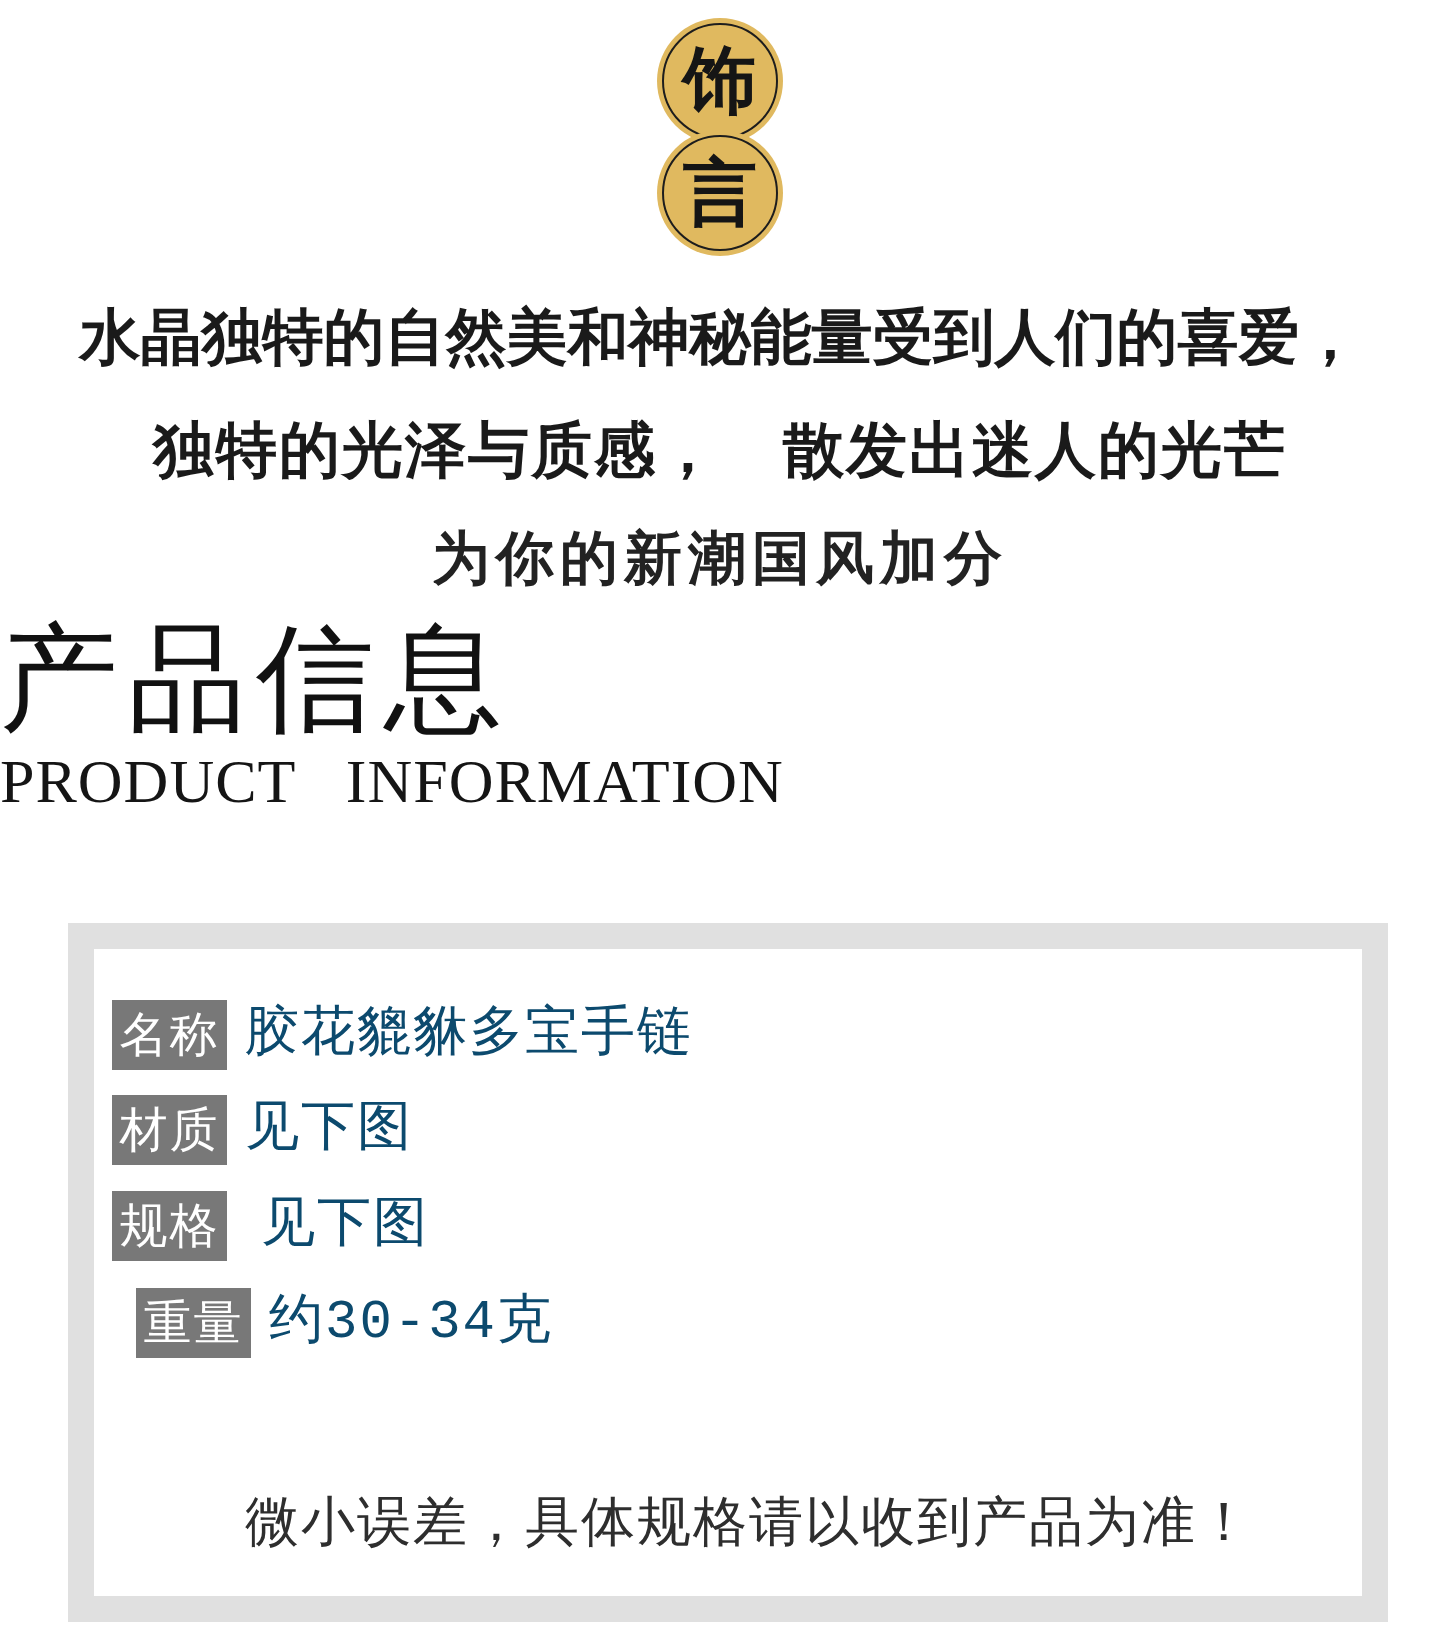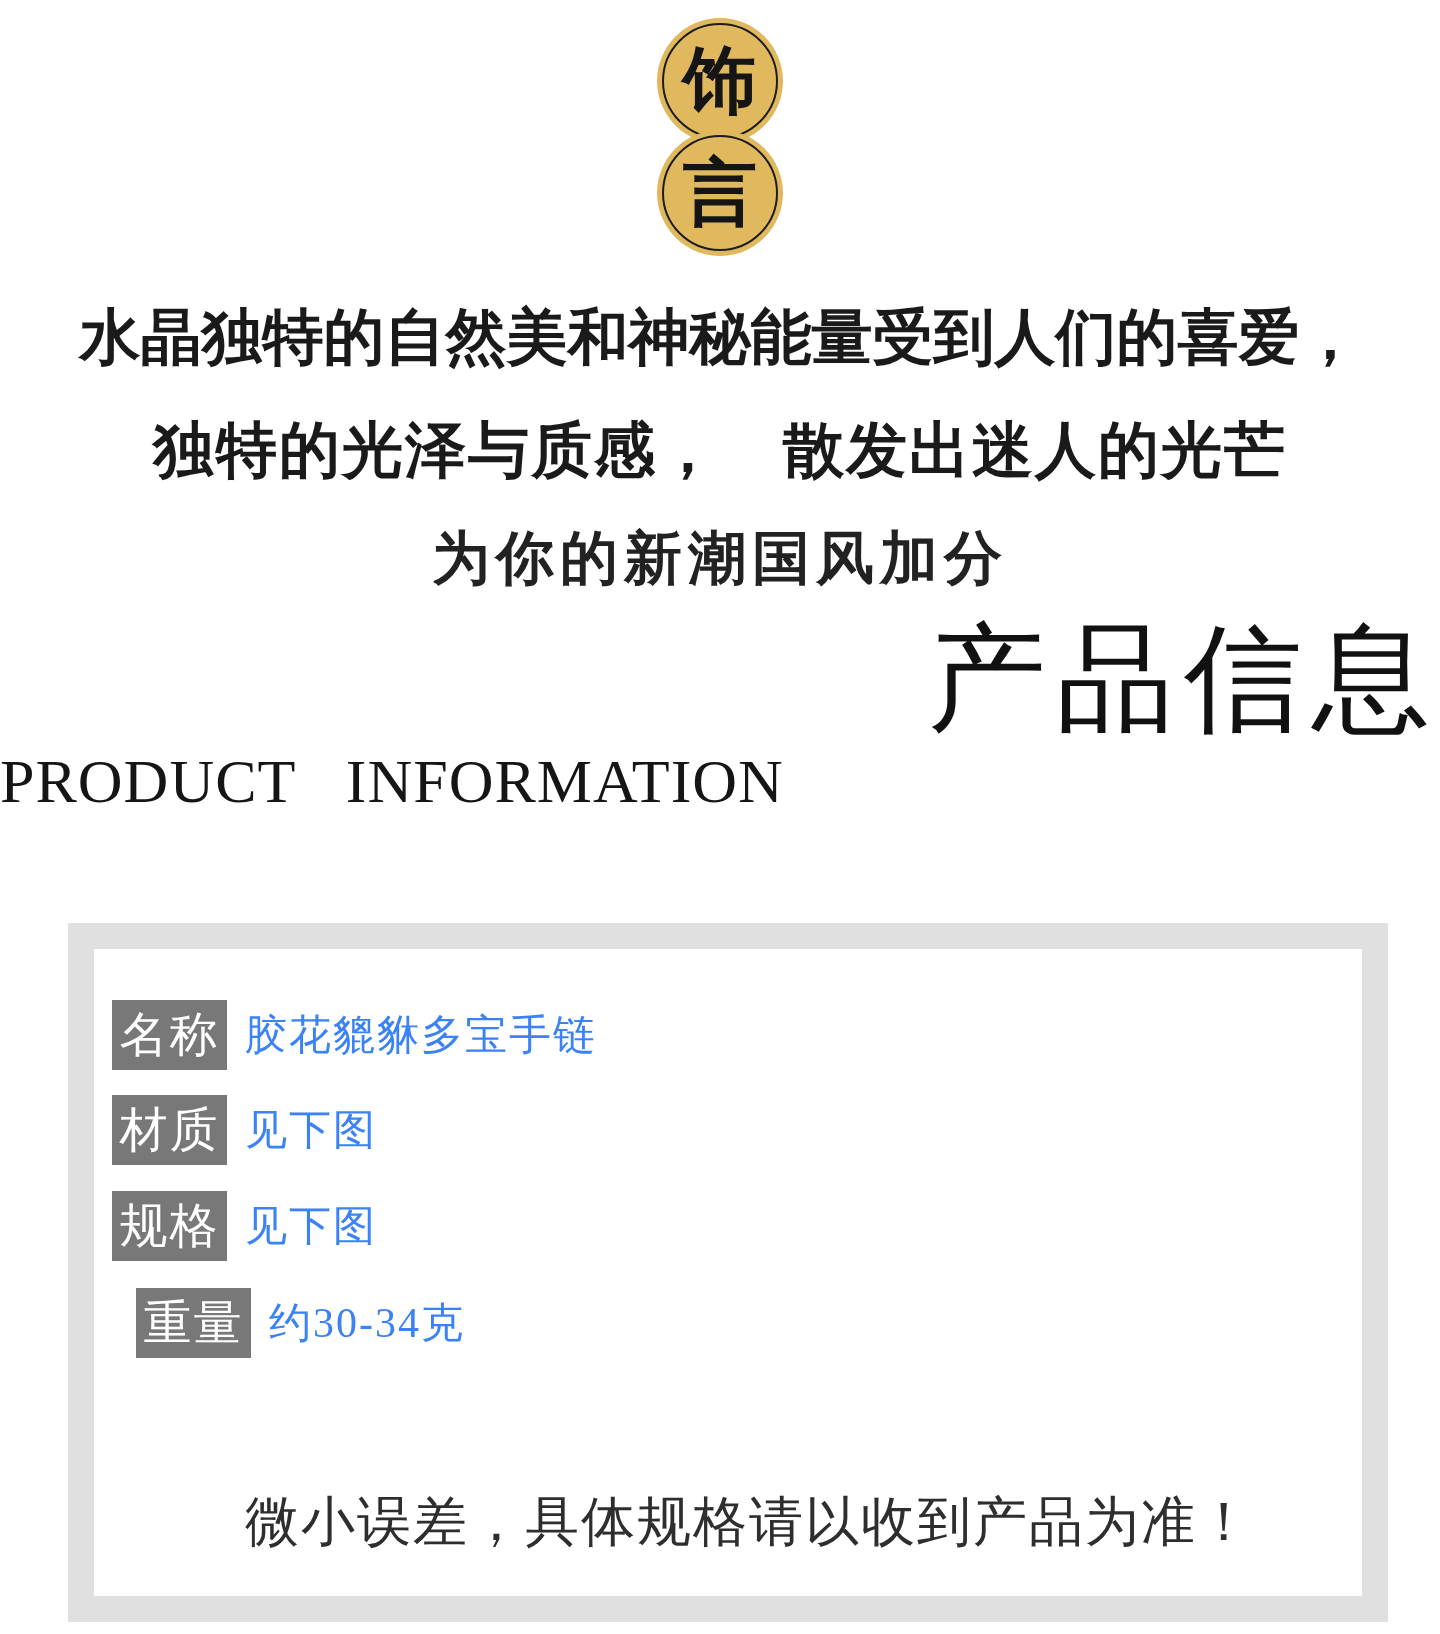--- a/index.html
+++ b/index.html
@@ -83,21 +83,21 @@
     letter-spacing: 6px;
     color: #222222;
   }
 
   
   .section-title {
     position: absolute;
     top: 600px;
     left: 0;
     width: 100%;
-    text-align: right;
+    text-align: left;
     font-size: 118px;
     letter-spacing: 10px;
     font-weight: normal;
     color: #111111;
     white-space: nowrap;
   }
   .section-subtitle {
     position: absolute;
     top: 746px;
     left: 0;
@@ -123,40 +123,41 @@
   }
   .info-row {
     position: absolute;
     left: 18px;
     display: flex;
     align-items: center;
     white-space: nowrap;
   }
   .row-0 { top: 51px; }
   .row-1 { top: 146px; }
-  .row-2 { top: 242px; }
+  .row-2 { top: 242px; gap: 16px; }
   .row-3 { top: 339px; margin-left: 24px; }
   .row-4 { top: 444px; }
   .info-label {
     width: 115px;
     height: 70px;
     background: #787878;
     color: #ffffff;
     font-size: 48px;
     line-height: 70px;
     text-align: center;
     letter-spacing: 2px;
     flex: none;
   }
   .info-value {
     margin-left: 18px;
-    font-size: 42px;
+    font-size: 54px;
     line-height: 70px;
-    color: #3b82f6;
-    letter-spacing: 2px;
+    color: #0c4a6e;
+    letter-spacing: 2px;
+    font-family: Liberation Mono, monospace;
   }
   .info-value-cont {
     position: absolute;
     left: 151px;
     top: 538px;
     font-size: 54px;
     line-height: 70px;
     color: #2e2e2e;
     letter-spacing: 2px;
     white-space: nowrap;

